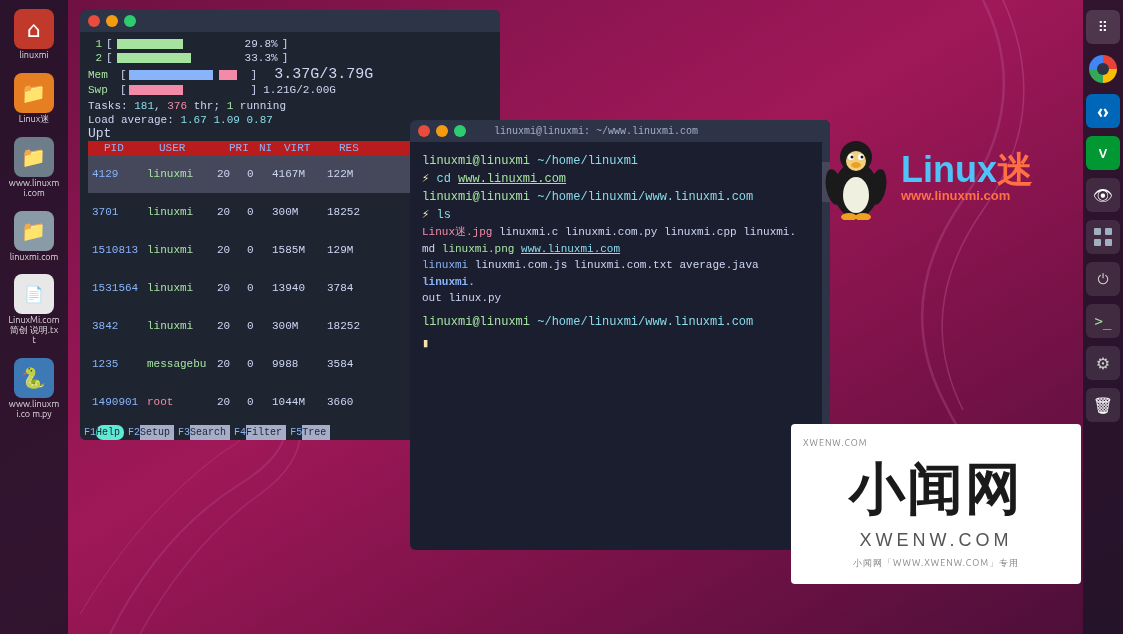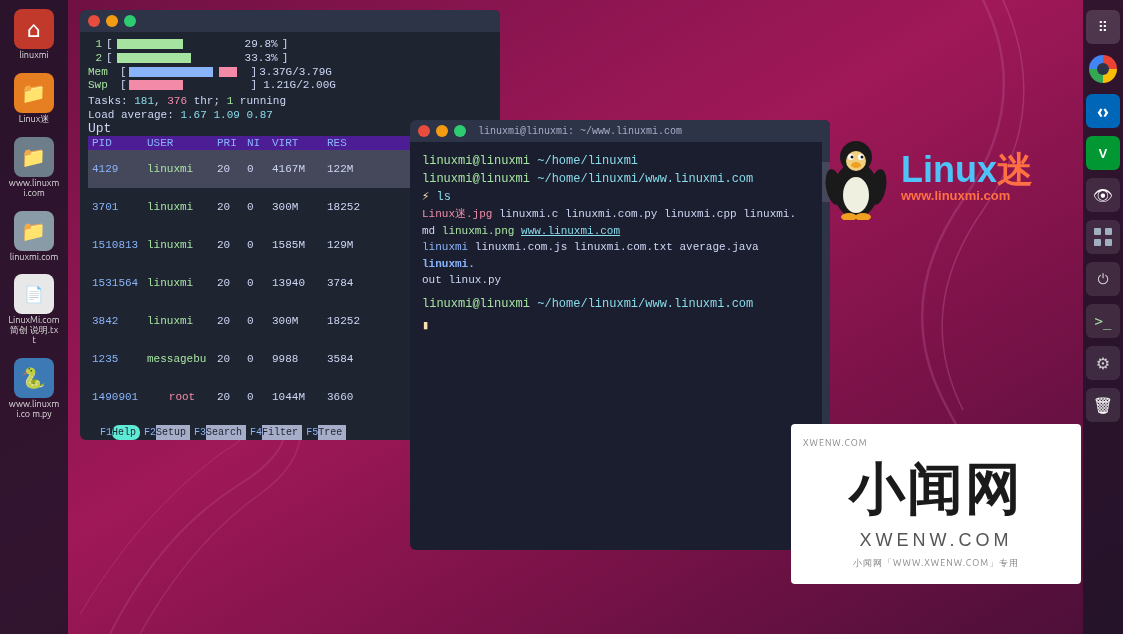--- a/index.html
+++ b/index.html
@@ -163,26 +163,26 @@
     }
 
     .tasks-red { color: #f38ba8; }
     .tasks-green { color: #a6e3a1; }
     .tasks-cyan { color: #89dceb; }
 
     .load-line { color: #cdd6f4; font-size: 11px; margin-top: 2px; }
     .load-cyan { color: #89dceb; }
 
     .proc-header {
-      background: #4c1d95;
+      background: #b91c1c;
       display: grid;
       grid-template-columns: 55px 70px 30px 25px 55px 45px;
       color: #89b4fa;
       font-size: 11px;
-      padding: 1px 4px;
+      padding: 1px 16px;
     }
 
     .proc-row {
       display: grid;
       grid-template-columns: 55px 70px 30px 25px 55px 45px;
       font-size: 11px;
       padding: 13px 4px;
       color: #cdd6f4;
     }
 
@@ -430,21 +430,21 @@
     </div>
 
     <div class="mem-row">
       <span class="mem-label">Mem</span>
       <span class="bar-bracket">[</span>
       <span style="display:inline-block;width:120px;height:10px;vertical-align:middle;">
         <span style="display:inline-block;width:70%;height:100%;background:#89b4fa;"></span>
         <span style="display:inline-block;width:15%;height:100%;background:#f38ba8;"></span>
       </span>
       <span class="bar-bracket">]</span>
-      <span style="color:#cdd6f4;font-size:11px;margin-left:0;">
+      <span style="color:#cdd6f4;font-size:15px;margin-left:15px;">
         <span>3.37G</span>/<span>3.79G</span>
       </span>
     </div>
 
     <div class="mem-row">
       <span class="mem-label">Swp</span>
       <span class="bar-bracket">[</span>
       <span style="display:inline-block;width:120px;height:10px;vertical-align:middle;">
         <span style="display:inline-block;width:45%;height:100%;background:#f38ba8;"></span>
       </span>
@@ -517,60 +517,65 @@
     <div class="proc-row">
       <span class="pid">1235</span>
       <span class="user">messagebu</span>
       <span>20</span>
       <span>0</span>
       <span>9988</span>
       <span>3584</span>
     </div>
     <div class="proc-row">
       <span class="pid">1490901</span>
-      <span class="user" style="color:#f38ba8;text-align:center;">root</span>
+      <span class="user" style="color:#f38ba8;">root</span>
       <span>20</span>
       <span>0</span>
       <span>1044M</span>
       <span>3660</span>
     </div>
 
   </div>
 
-  <div class="htop-bottom" style="position:absolute;bottom:0;left:16px;right:0;background:#1e2430;display:flex;font-size:11px;font-family:'Courier New',monospace;">
+  <div class="htop-bottom" style="position:absolute;bottom:0;left:0;right:0;background:#1e2430;display:flex;font-size:11px;font-family:'Courier New',monospace;">
     <span class="fn-key">F1</span>
     <span class="fn-label fn-help" style="cursor:pointer;">Help</span>
     <span class="fn-key">F2</span>
     <span class="fn-label fn-setup" style="cursor:pointer;">Setup</span>
     <span class="fn-key">F3</span>
     <span class="fn-label fn-search" style="cursor:pointer;">Search</span>
     <span class="fn-key">F4</span>
     <span class="fn-label fn-filter" style="cursor:pointer;">Filter</span>
     <span class="fn-key">F5</span>
     <span class="fn-label fn-tree" style="cursor:pointer;">Tree</span>
   </div>
 
 </div>
 
 <div class="terminal-window">
   <div class="terminal-titlebar">
     <span class="win-btn win-close"></span>
     <span class="win-btn win-min"></span>
     <span class="win-btn win-max"></span>
-    <span style="color:#a6adc8;font-size:10px;margin-left:6px;">linuxmi@linuxmi: ~/www.linuxmi.com</span>
+    <span style="color:#a6adc8;font-size:10px;margin-left:22px;">linuxmi@linuxmi: ~/www.linuxmi.com</span>
   </div>
 
   <div class="terminal-content">
 
     <div>
       <span class="term-prompt">linuxmi@linuxmi</span>
       <span class="term-white"> </span>
       <span class="term-path">~/home/linuxmi</span>
     </div>
 
+    <div>
+      <span style="color:#f9e2af;">⚡</span>
+      <span class="term-cyan"> cd </span>
+      <span style="color:#a6e3a1;text-decoration:underline;">www.linuxmi.com</span>
+    </div>
 
     <div>
       <span class="term-prompt">linuxmi@linuxmi</span>
       <span class="term-white"> </span>
       <span class="term-path">~/home/linuxmi/www.linuxmi.com</span>
     </div>
 
     <div>
       <span style="color:#f9e2af;">⚡</span>
       <span class="term-cyan"> ls</span>

